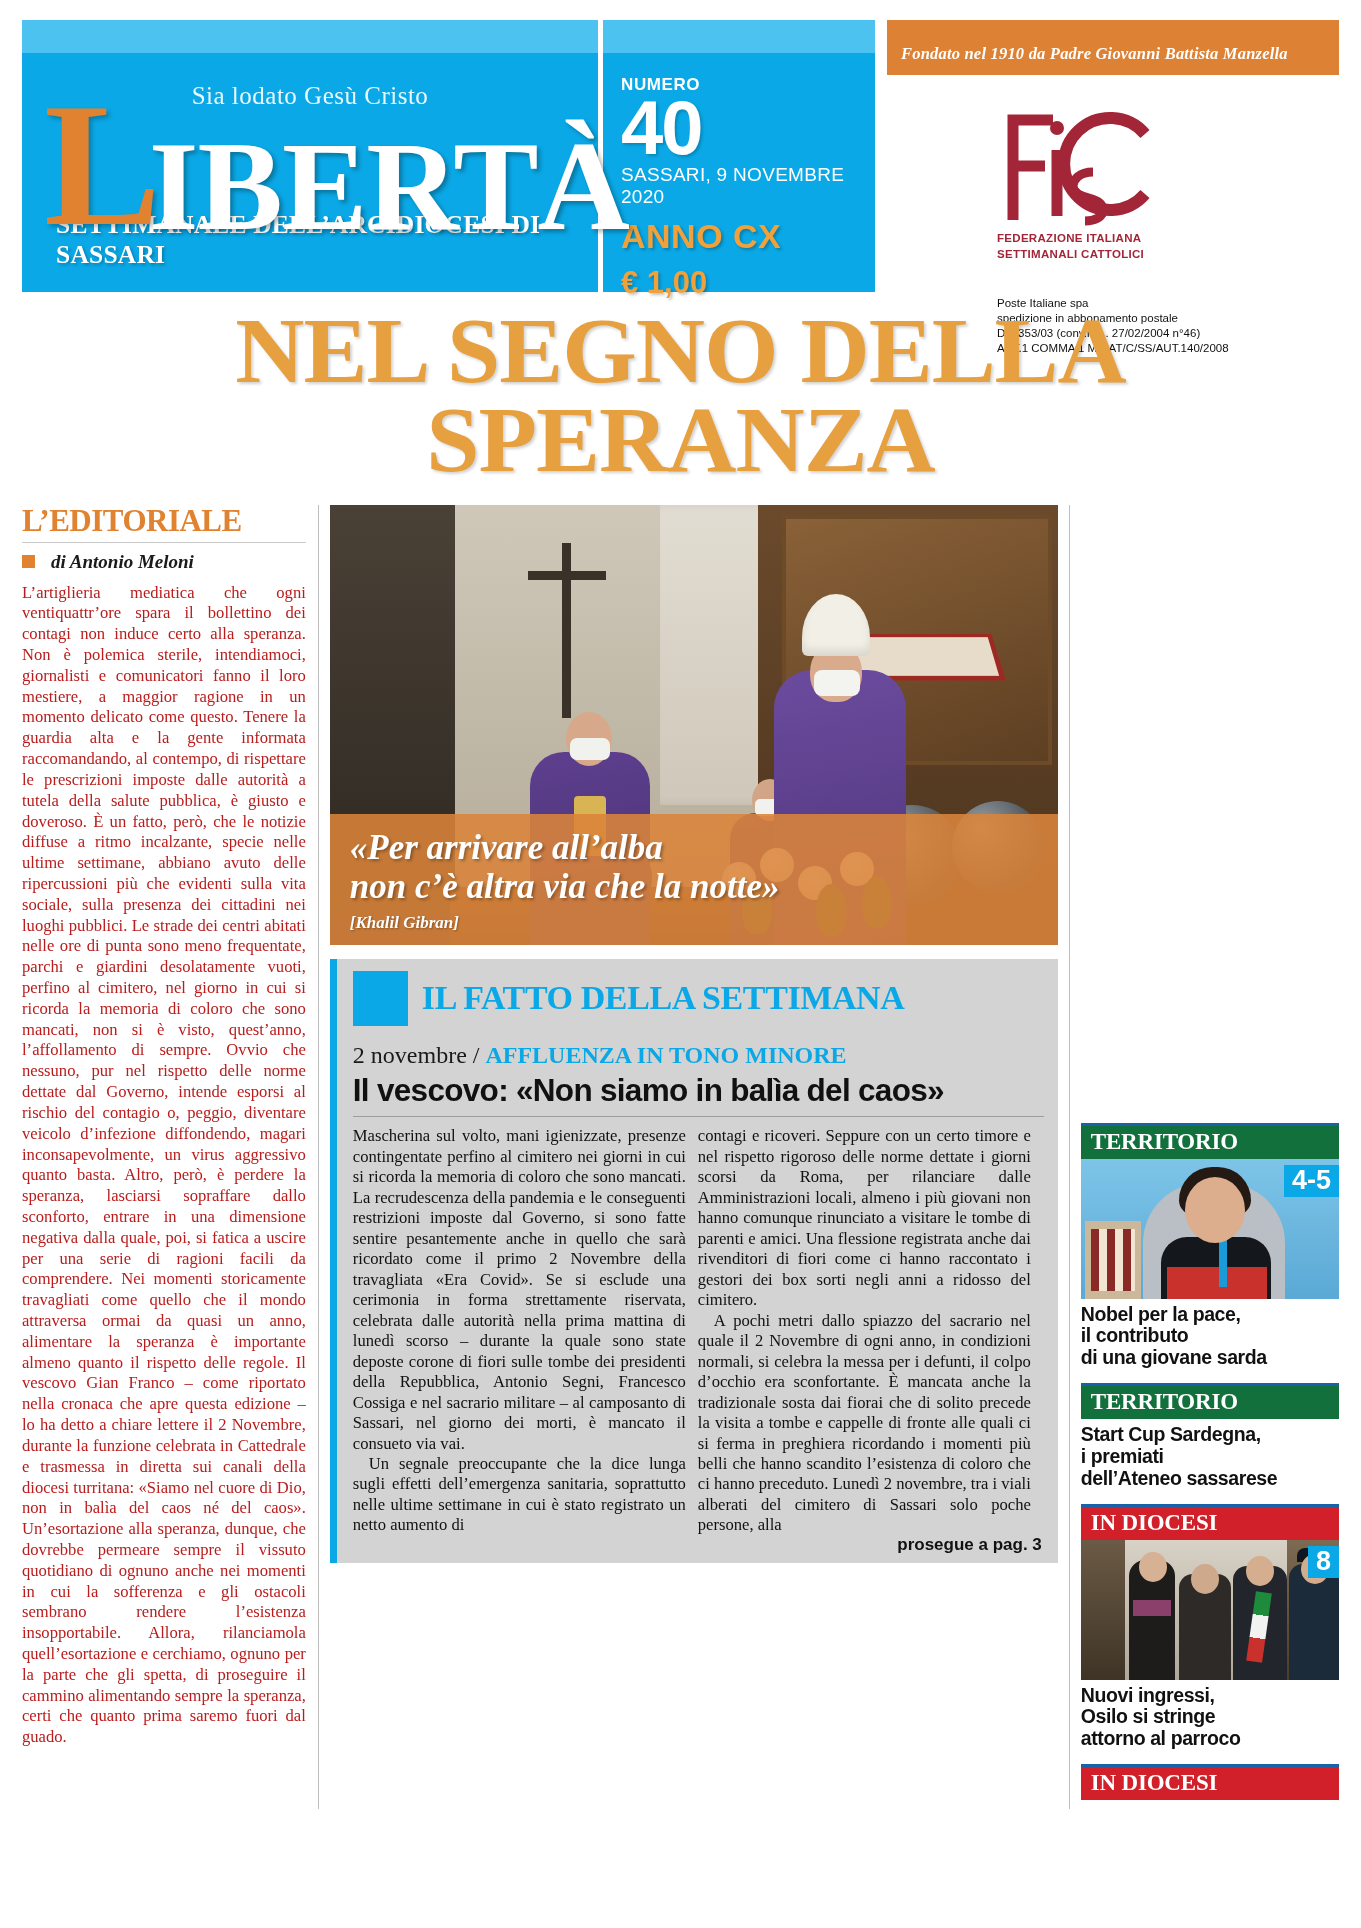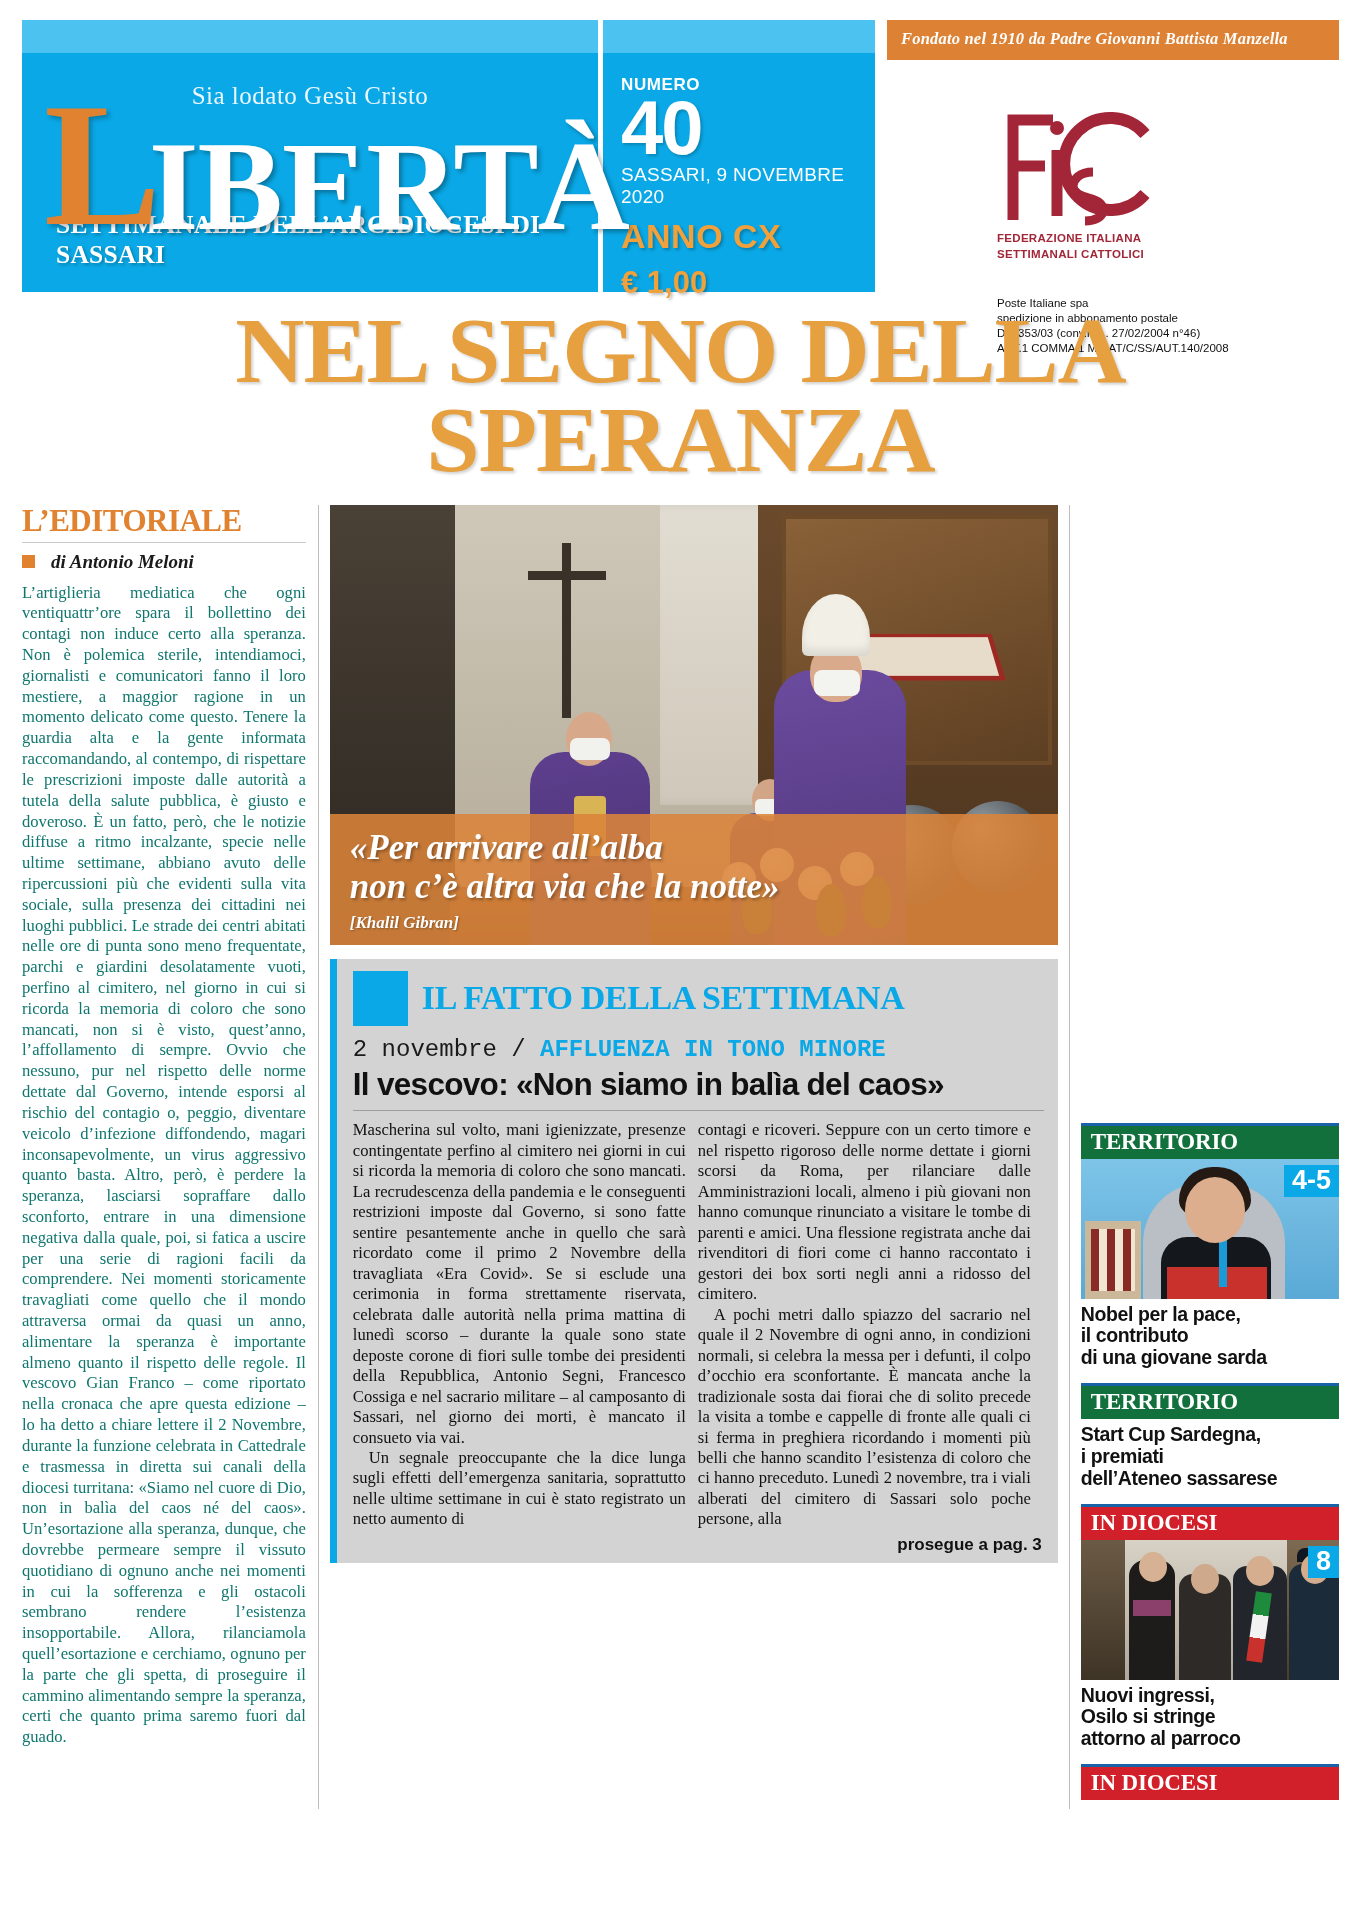--- a/index.html
+++ b/index.html
@@ -143,21 +143,21 @@
     position: absolute;
     left: 12px; top: 0;
     right: 0;
     background: #dd8234;
     color: #ffffff;
     font-family: "Liberation Serif", serif;
     font-style: italic;
     font-weight: 700;
     font-size: 16.5px;
     line-height: 1.35;
-    padding: 8px 10px 10px 14px;
+    padding: 23px 10px 10px 14px;
     letter-spacing: .2px;
   }
   .fisc {
     position: absolute;
     left: 122px;
     top: 78px;
     width: 170px;
   }
   .fisc-text {
     font-family: "Liberation Sans", sans-serif;
@@ -218,21 +218,21 @@
     font-style: italic; font-weight: 700; font-size: 19px;
     color: #1a1a1a;
   }
   .edit-author .sq { width: 13px; height: 13px; background: #e0822f; display:block; }
   .edit-body {
     margin-top: 10px;
     font-family: "Liberation Serif", serif;
     font-size: 16.6px;
     line-height: 1.255;
     text-align: justify;
-    color: #0f766e;
+    color: #b91c1c;
     hyphens: auto;
   }
 
   .vdiv-edit {
     width: 1px; background: #bdbdbd; align-self: stretch; margin-right: 11px;
   }
 
   
   .center-col { width: 728px; }
 
@@ -396,22 +396,22 @@
   .fatto-head { display: flex; align-items: center; gap: 14px; }
   .fatto-head .sq { width: 55px; height: 55px; background: #0aa8e6; flex: 0 0 auto; }
   .fatto-head .t {
     color: #0aa8e6;
     font-family: "Liberation Serif", serif;
     font-weight: 700;
     font-size: 34px;
     letter-spacing: -.4px;
   }
   .kicker {
-    margin-top: 10px;
-    font-family: Liberation Mono, monospace;
+    margin-top: 16px;
+    font-family: Liberation Serif, serif;
     font-size: 24px;
     color: #1a1a1a;
   }
   .kicker b { color: #0aa8e6; font-weight: 700; }
   .fatto-hl {
     margin-top: 4px;
     font-family: "Liberation Sans", sans-serif;
     font-weight: 700;
     font-size: 31.5px;
     color: #111;

